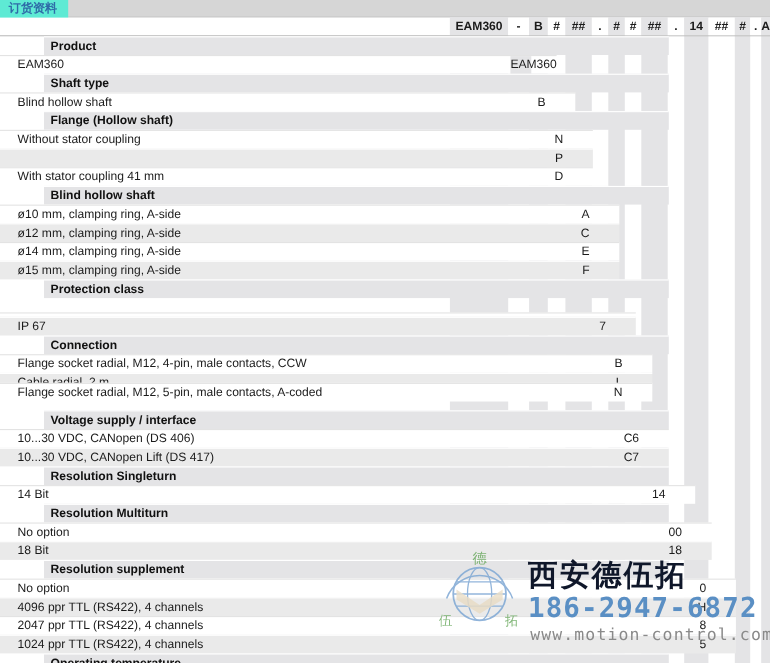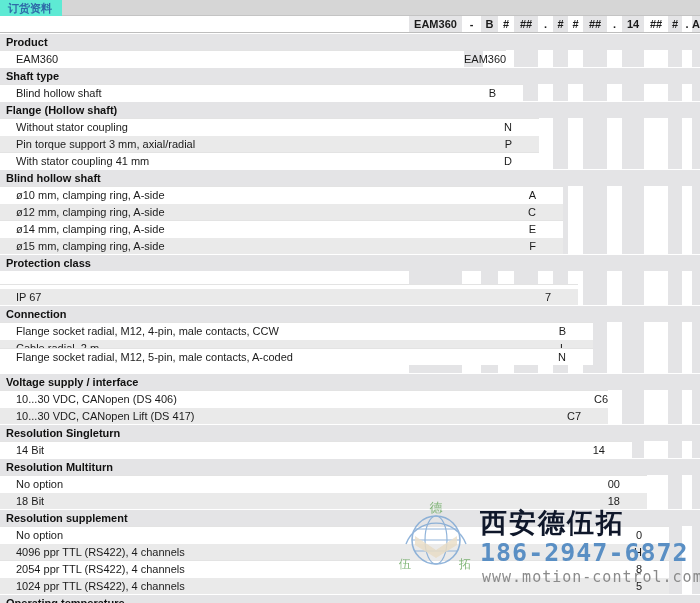--- a/index.html
+++ b/index.html
@@ -54,22 +54,23 @@
   }
   .hdr-cell.shaded{background:#e4e4e6;}
   .hdr-cell.plain{background:#ffffff;}
 
   
   .row{
     position:absolute;left:0;height:17px;
     box-sizing:border-box;
   }
   .row.section{
-    width:700px;background:#e4e4e6;
+    width:568px;background:#e4e4e6;
     border-top:1px solid #ffffff;
+    margin-left:40px;
   }
   .row.option{
     background:#ffffff;
     border-top:1px solid #e3e3e3;
   }
   .row.option.alt{background:#eaeaea;border-top:1px solid #ffffff;}
 
   .lbl{
     position:absolute;top:0;height:17px;line-height:16px;
     white-space:nowrap;font-size:11px;
@@ -158,21 +159,20 @@
           <div class="val" style="left: 441px; width: 55px;">B</div>
         </div>
         <div class="row section" style="top: 85px;">
           <div class="lbl head">Flange (Hollow shaft)</div>
         </div>
         <div class="row option" style="top: 102px; width: 539px;">
           <div class="lbl opt">Without stator coupling</div>
           <div class="val" style="left: 458px; width: 54px;">N</div>
         </div>
         <div class="row option alt" style="top: 119px; width: 539px;">
-          <div class="lbl opt">Pin torque support 3 mm, axial/radial</div>
           <div class="val" style="left: 458px; width: 54px;">P</div>
         </div>
         <div class="row option" style="top: 136px; width: 539px;">
           <div class="lbl opt">With stator coupling 41 mm</div>
           <div class="val" style="left: 458px; width: 54px;">D</div>
         </div>
         <div class="row section" style="top: 153px;">
           <div class="lbl head">Blind hollow shaft</div>
         </div>
         <div class="row option" style="top: 170px; width: 563px;">
@@ -215,21 +215,21 @@
         </div>
         <div class="row option" style="top: 332px; width: 593px;">
           <div class="lbl opt">Flange socket radial, M12, 5-pin, male contacts, A-coded</div>
           <div class="val" style="left: 513px; width: 53px;">N</div>
         </div>
         <div class="row section" style="top: 357px; text-align: center;">
           <div class="lbl head">Voltage supply / interface</div>
         </div>
         <div class="row option" style="top: 374px; width: 608px;">
           <div class="lbl opt">10...30 VDC, CANopen (DS 406)</div>
-          <div class="val" style="left: 555px; width: 53px;">C6</div>
+          <div class="val" style="left: 528px; width: 53px;">C6</div>
         </div>
         <div class="row option alt" style="top: 391px; width: 608px;">
           <div class="lbl opt">10...30 VDC, CANopen Lift (DS 417)</div>
           <div class="val" style="left: 528px; width: 53px;">C7</div>
         </div>
         <div class="row section" style="top: 408px;">
           <div class="lbl head">Resolution Singleturn</div>
         </div>
         <div class="row option" style="top: 425px; width: 632px;">
           <div class="lbl opt">14 Bit</div>
@@ -251,21 +251,21 @@
         </div>
         <div class="row option" style="top: 510px; width: 669px;">
           <div class="lbl opt">No option</div>
           <div class="val" style="left: 582px; width: 60px;">0</div>
         </div>
         <div class="row option alt" style="top: 527px; width: 669px;">
           <div class="lbl opt">4096 ppr TTL (RS422), 4 channels</div>
           <div class="val" style="left: 582px; width: 60px;">H</div>
         </div>
         <div class="row option" style="top: 544px; width: 669px;">
-          <div class="lbl opt">2054 ppr TTL (RS422), 4 channels</div>
+          <div class="lbl opt">2047 ppr TTL (RS422), 4 channels</div>
           <div class="val" style="left: 582px; width: 60px;">8</div>
         </div>
         <div class="row option alt" style="top: 561px; width: 669px;">
           <div class="lbl opt">1024 ppr TTL (RS422), 4 channels</div>
           <div class="val" style="left: 582px; width: 60px;">5</div>
         </div>
         <div class="row section" style="top: 578px;">
           <div class="lbl head">Operating temperature</div>
         </div>
       </div>

